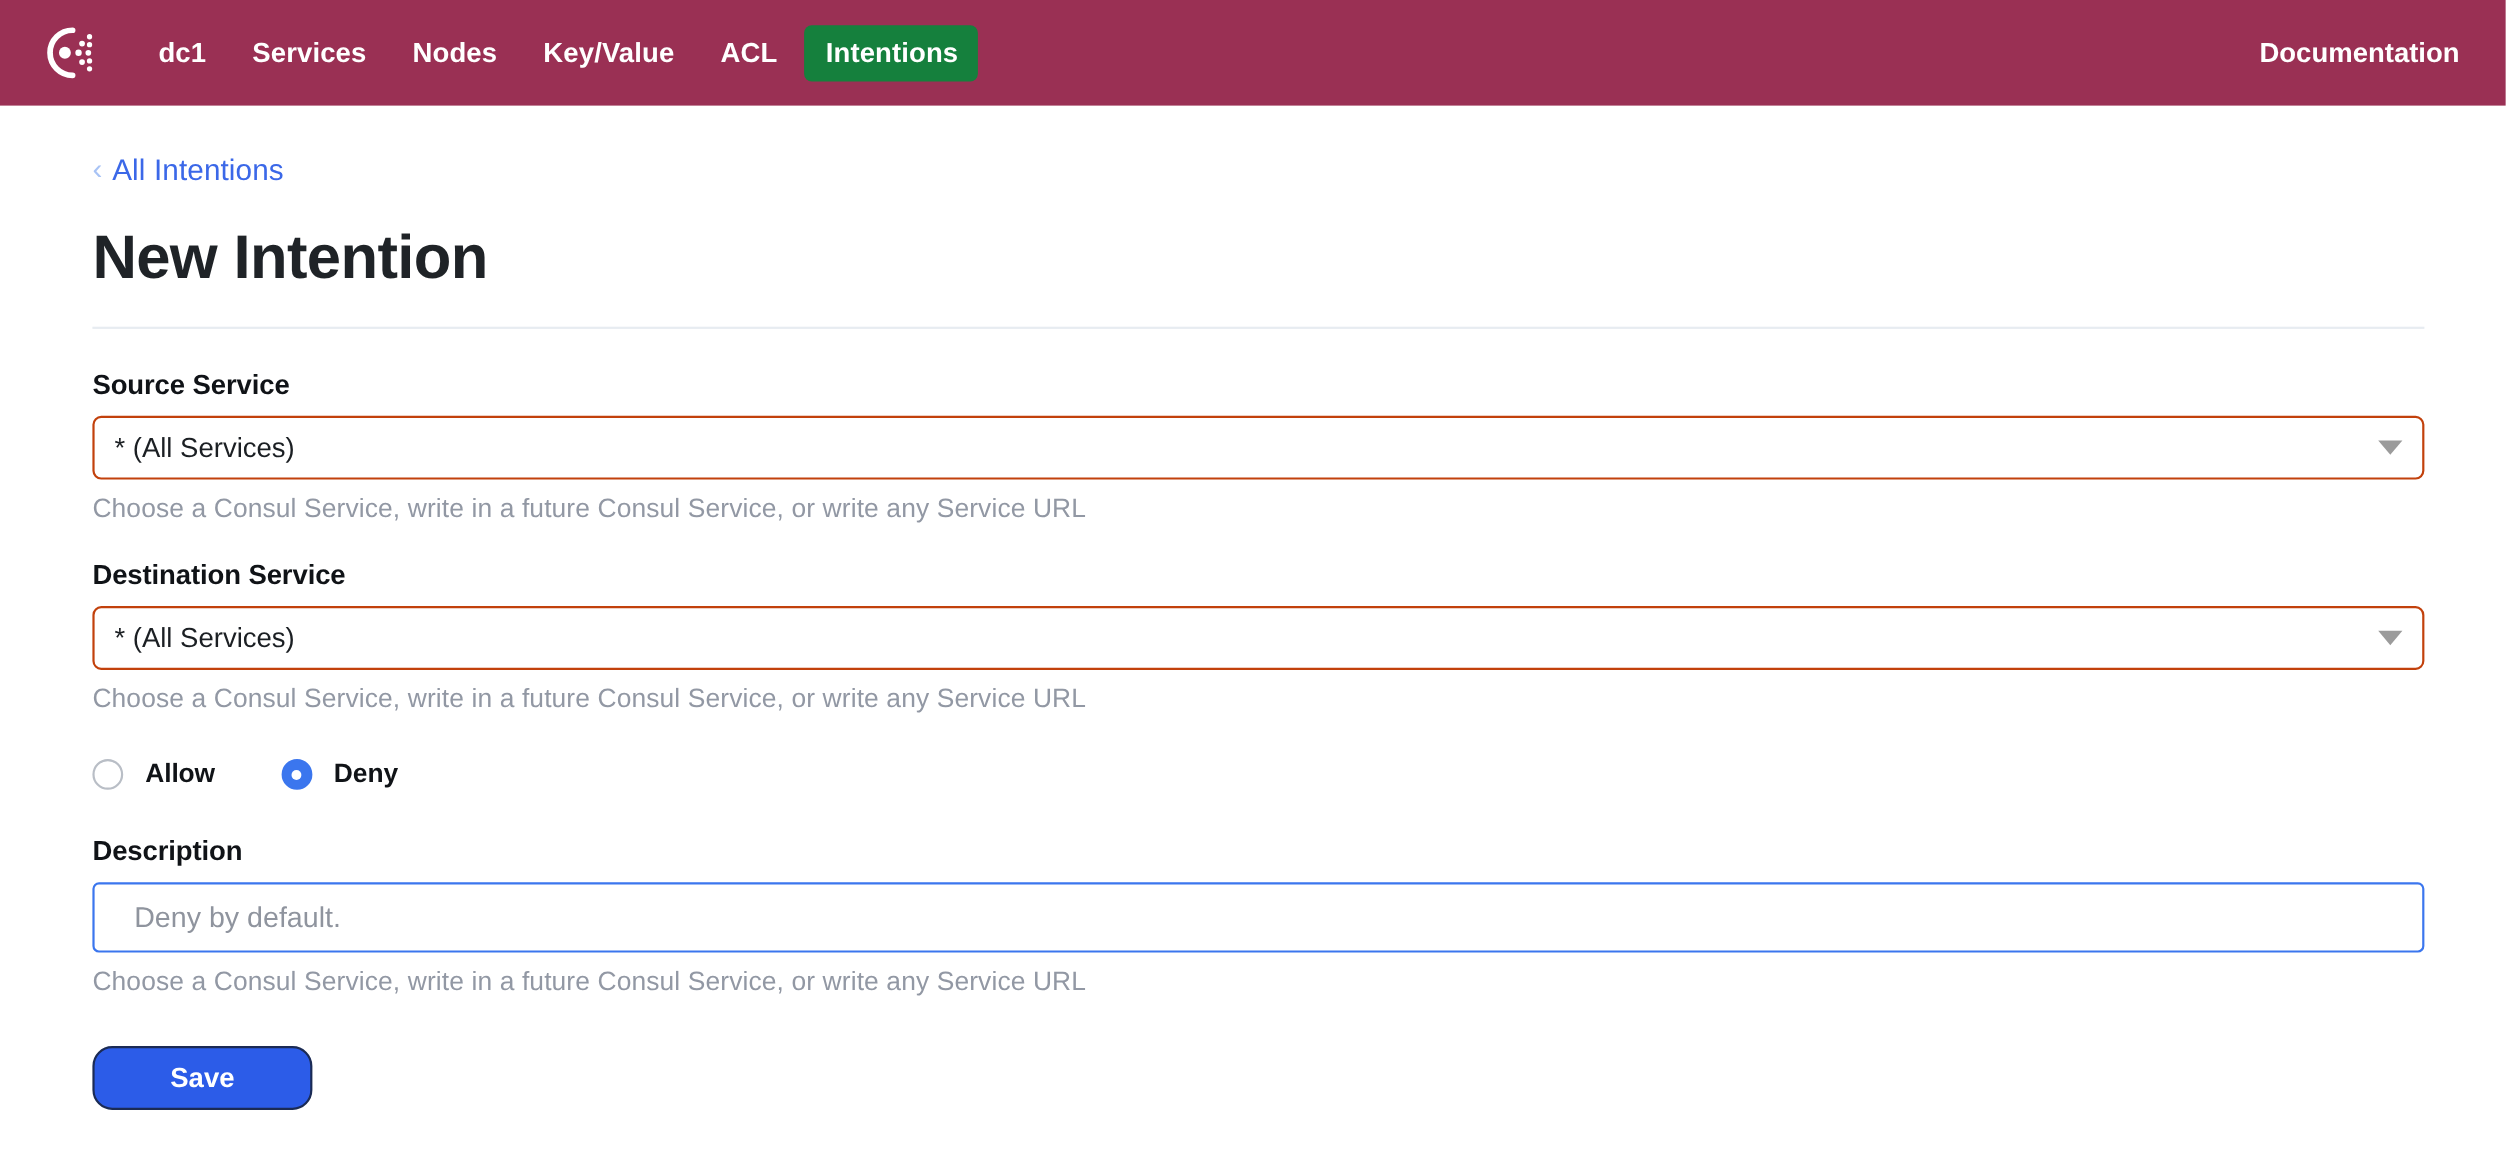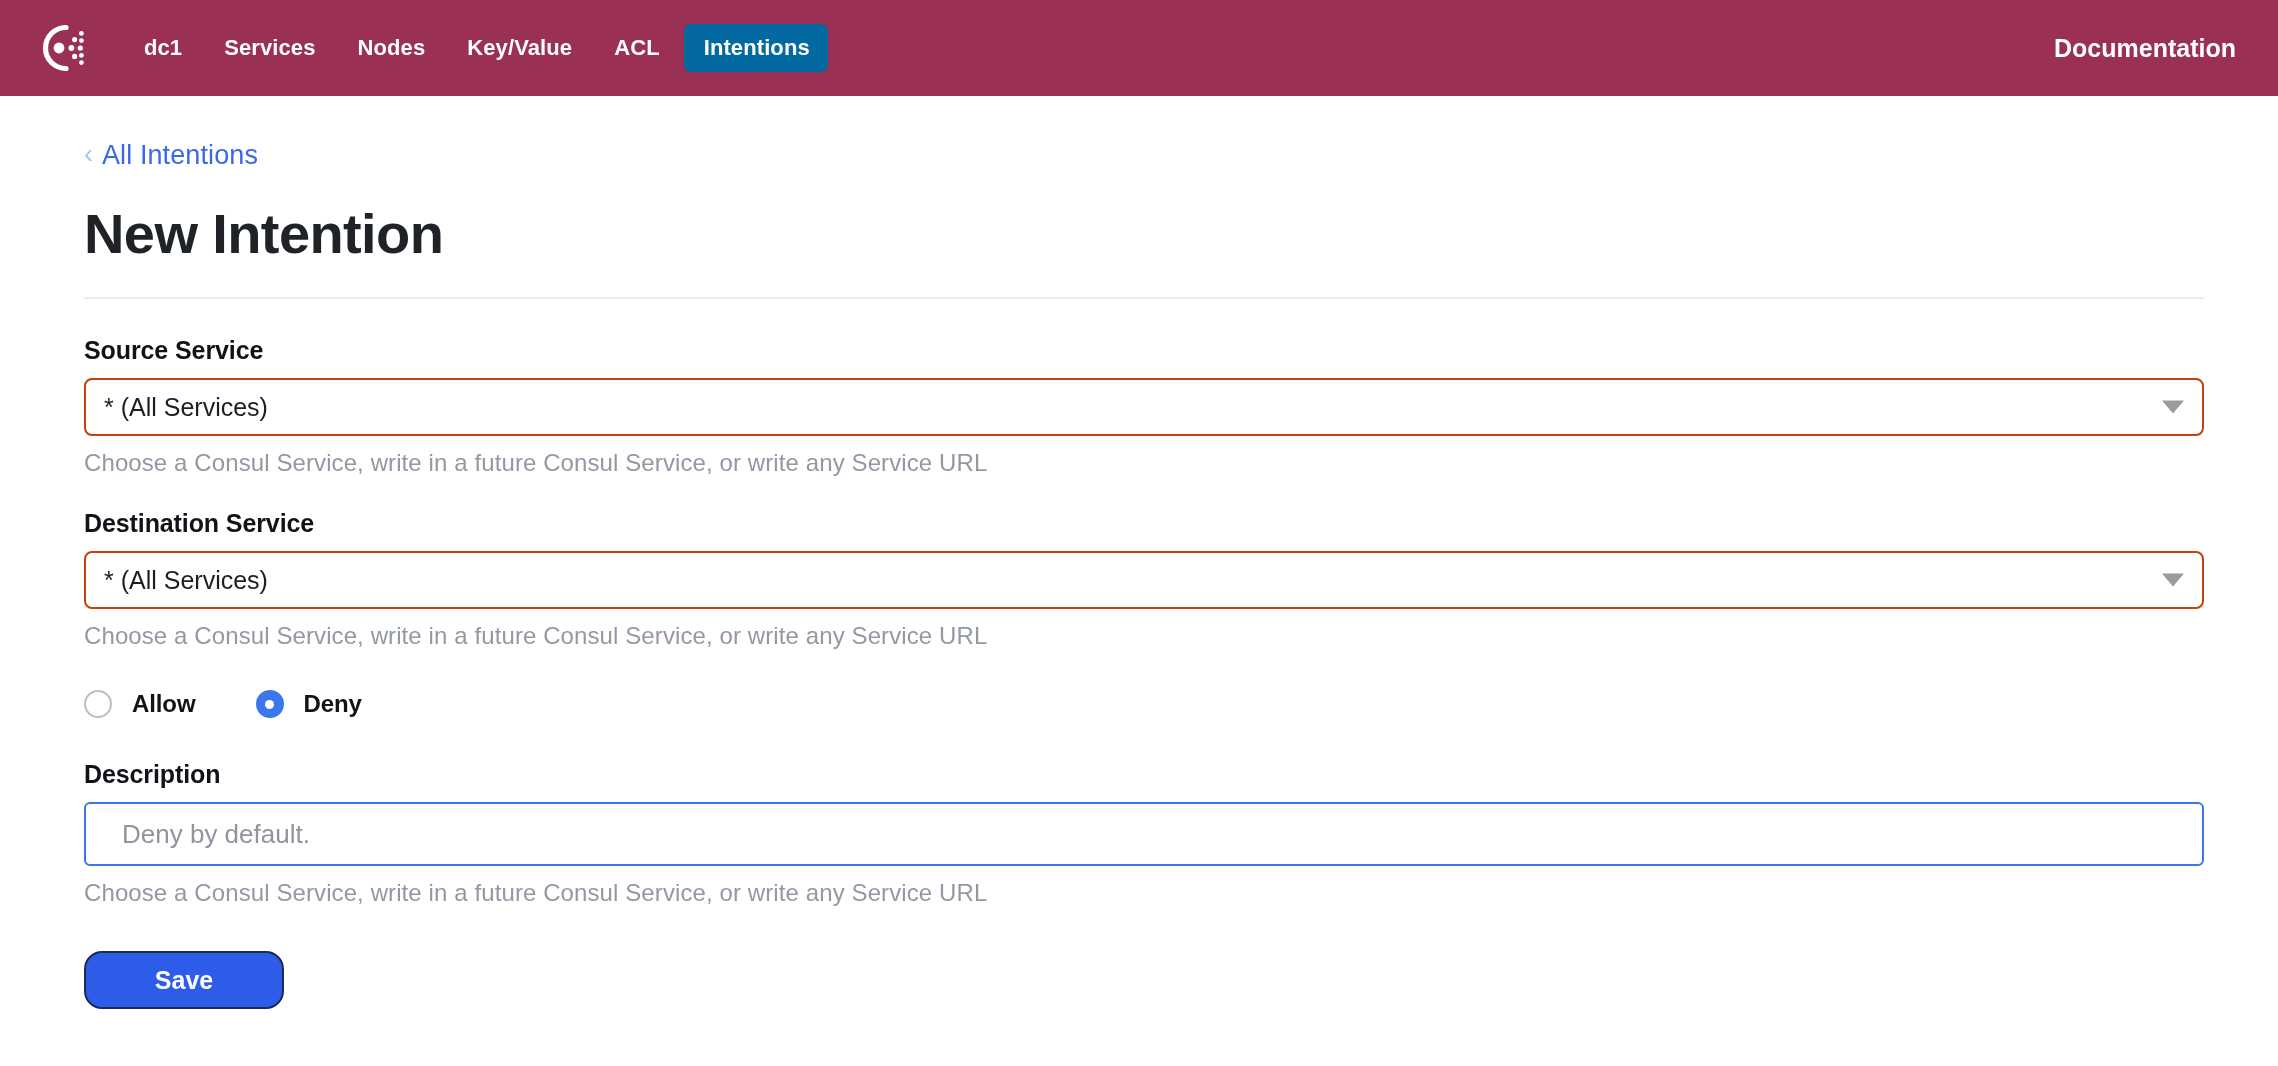--- a/index.html
+++ b/index.html
@@ -28,30 +28,30 @@
     margin-right: 36px;
     display: block;
   }
   .nav-items {
     display: flex;
     align-items: center;
     gap: 6px;
   }
   .nav-item {
     color: #ffffff;
-    font-size: 22px;
+    font-size: 25px;
     font-weight: 600;
     padding: 11px 18px;
     border-radius: 7px;
     white-space: nowrap;
     cursor: pointer;
     letter-spacing: .1px;
   }
   .nav-item.active {
-    background: #0369a1;
+    background: #15803d;
     padding-left: 20px;
   }
   .nav-right {
     margin-left: auto;
     display: flex;
     align-items: center;
   }
   .nav-doc {
     color: #ffffff;
     font-size: 25px;

